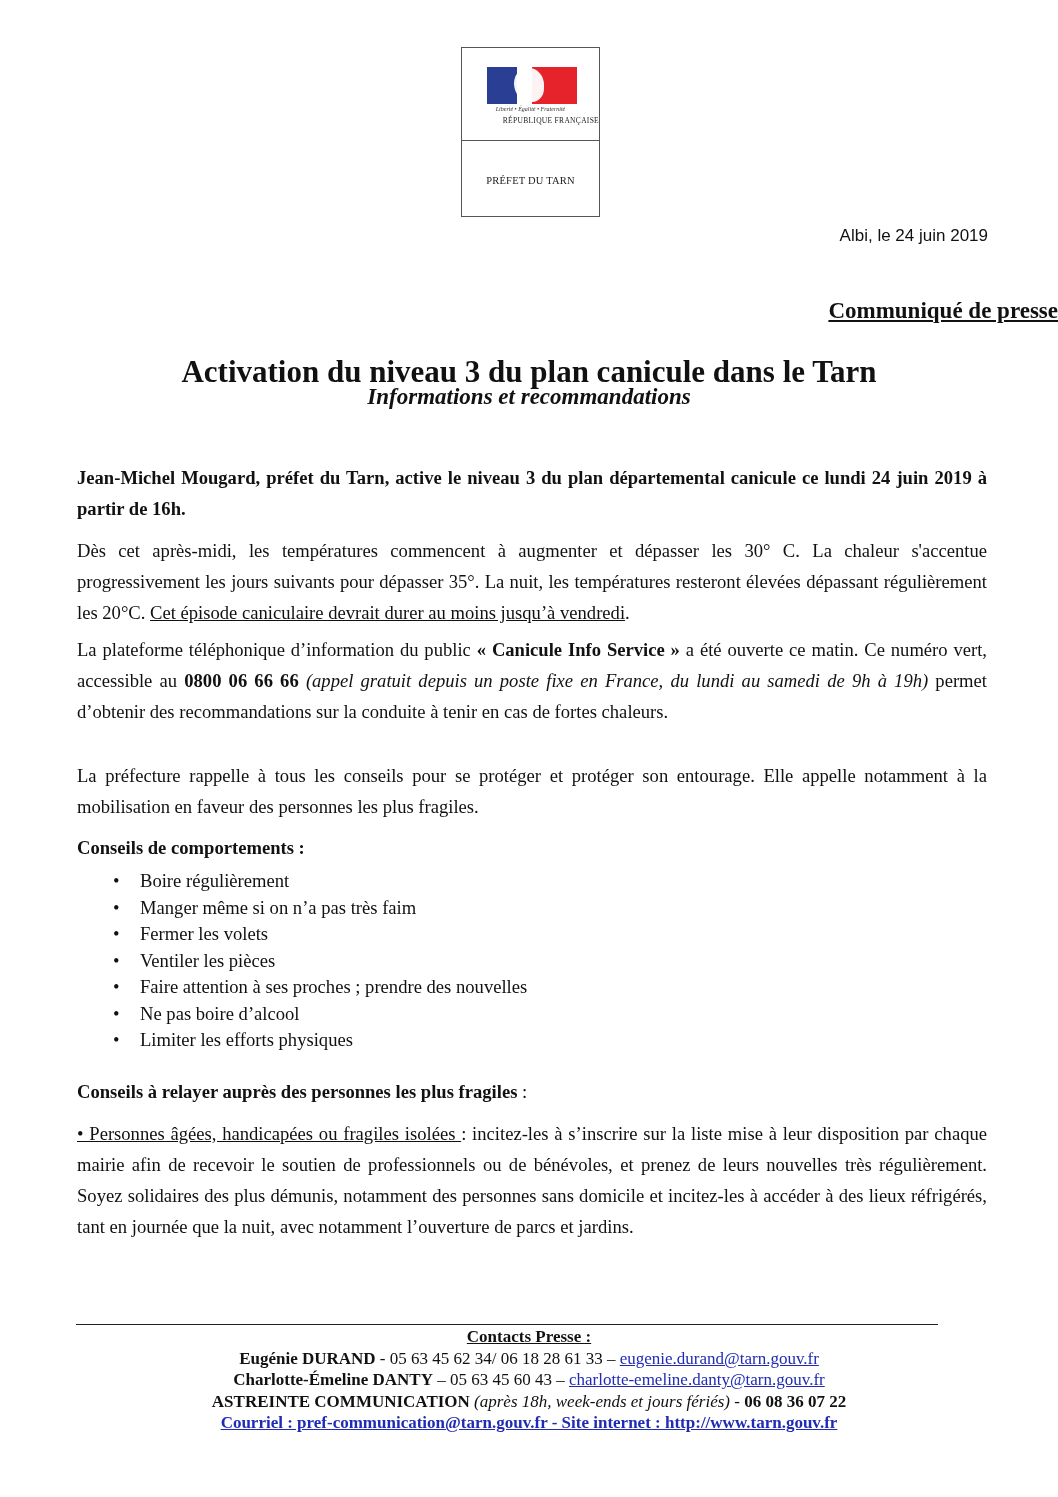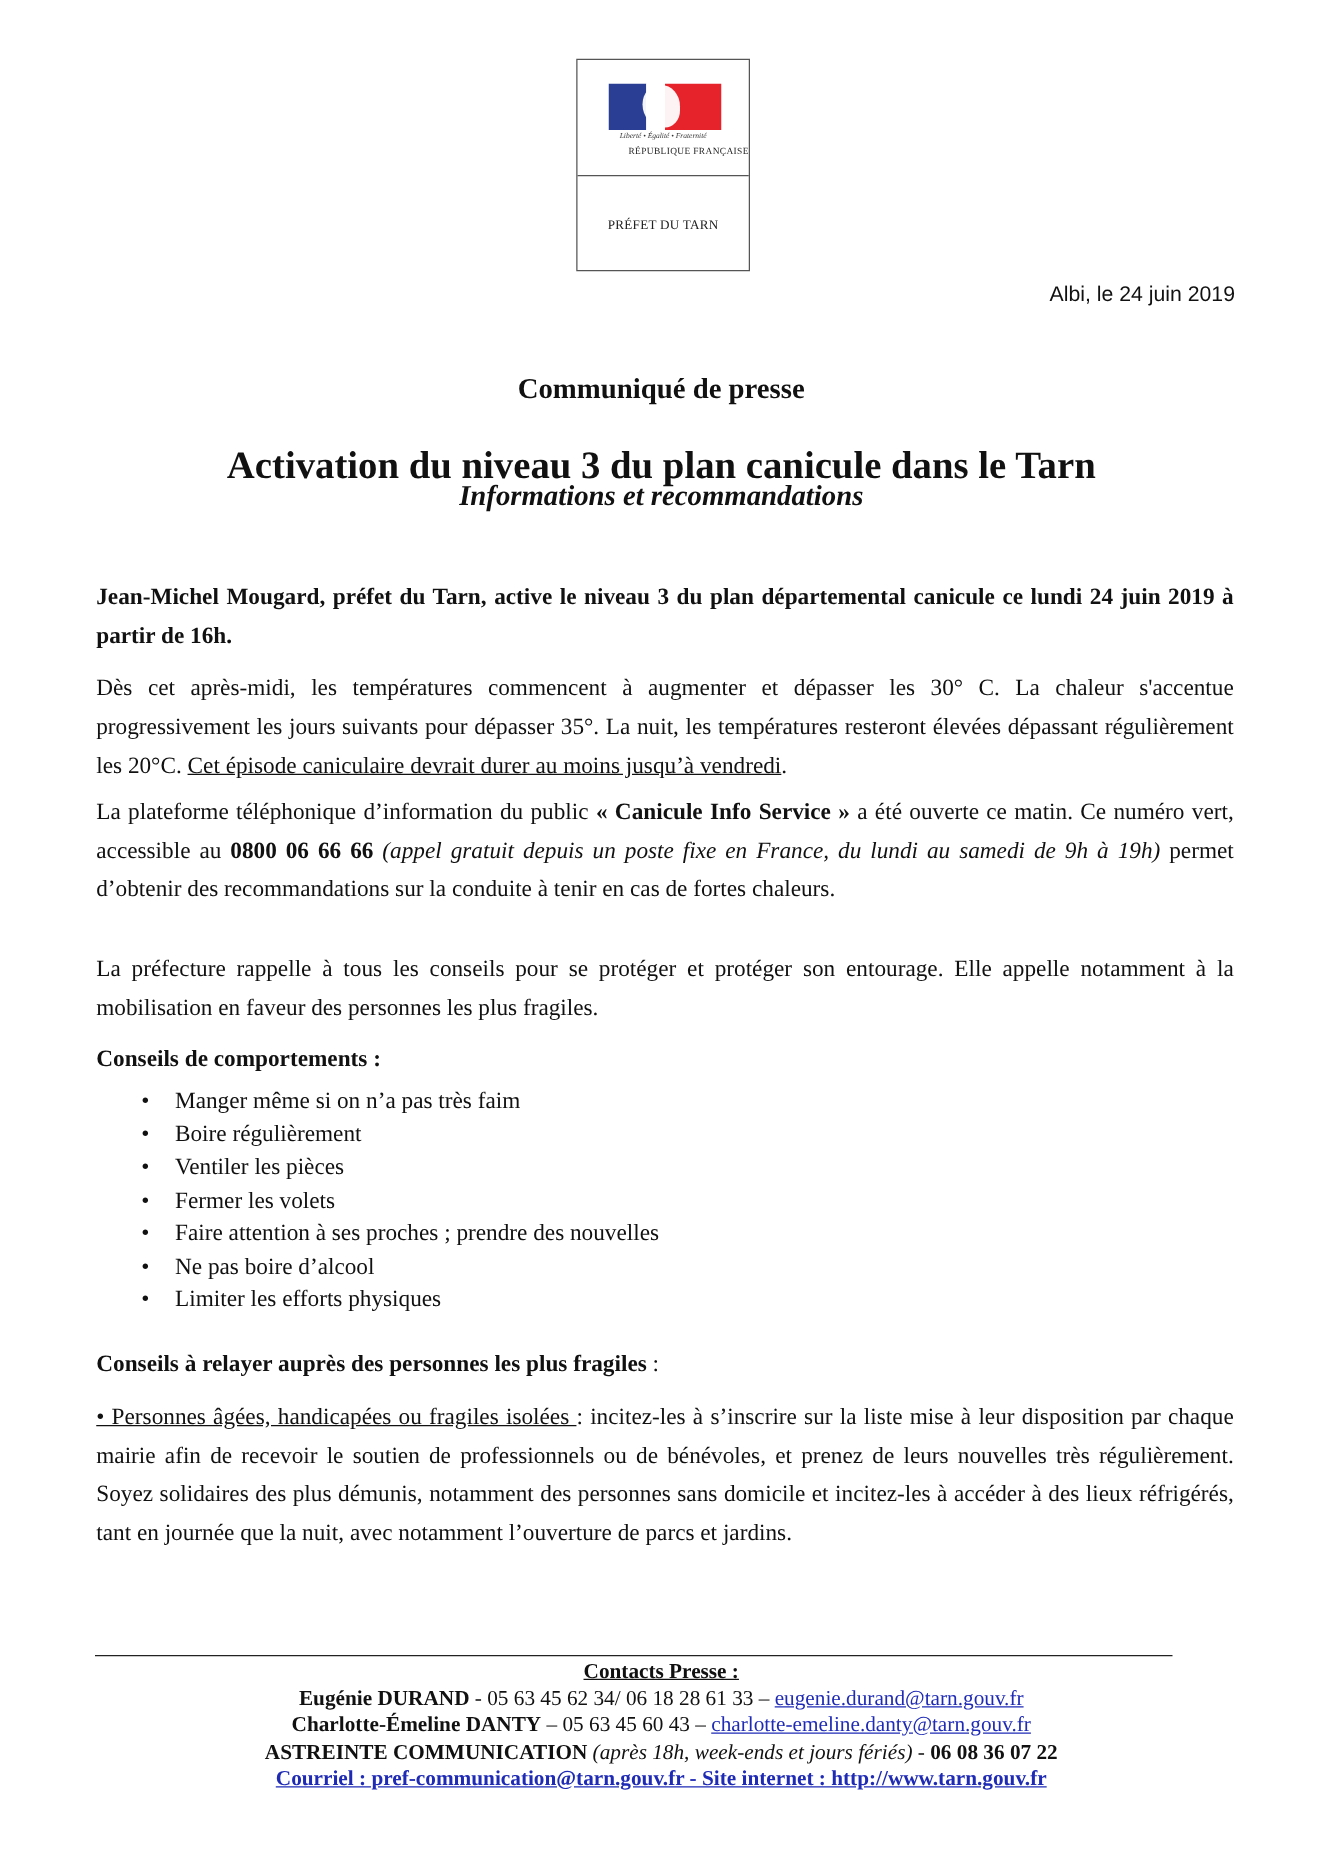--- a/index.html
+++ b/index.html
@@ -15,22 +15,22 @@
   .marianne { position: absolute; left: 52px; top: 20px; width: 30px; height: 34px;
               background: #fff; border-radius: 45% 50% 40% 55%; opacity: 0.95; }
   .motto { position: absolute; left: 0; width: 100%; top: 58px; text-align: center;
            font-size: 6px; font-style: italic; color: #333; }
   .rf { position: absolute; left: 0; width: 100%; top: 68px; text-align: right;
         font-size: 7.5px; letter-spacing: 0.3px; color: #222; }
   .prefet { position: absolute; left: 0; width: 100%; top: 127px; text-align: center;
             font-size: 10.5px; letter-spacing: 0.2px; color: #222; }
   .date { position: absolute; right: 70px; top: 226px; font-family: "Liberation Sans", sans-serif;
           font-size: 17px; color: #111; }
-  .title1 { position: absolute; left: 0; width: 1058px; top: 298px; text-align: center;
-            font-weight: bold; font-size: 23px; }
+  .title1 { position: absolute; left: 0; width: 1058px; top: 298px; text-align: right;
+            font-weight: bold; font-size: 23px; text-decoration: underline; }
   .title2 { position: absolute; left: 0; width: 1058px; top: 354px; text-align: center;
             font-weight: bold; font-size: 31px; }
   .title3 { position: absolute; left: 0; width: 1058px; top: 384px; text-align: center;
             font-weight: bold; font-style: italic; font-size: 23px; }
   .body { position: absolute; left: 77px; width: 910px; font-size: 18.6px; line-height: 31px;
           text-align: justify; }
   .p1 { top: 462px; font-weight: bold; }
   .p2 { top: 535px; }
   .p3 { top: 634px; }
   .p4 { top: 760px; }
@@ -80,24 +80,24 @@
 
 <div class="body p3">
   <span>La plateforme téléphonique d’information du public </span><b>« Canicule Info Service »</b><span> a été ouverte ce matin. Ce numéro vert, accessible au </span><b>0800 06 66 66</b><i> (appel gratuit depuis un poste fixe en France, du lundi au samedi de 9h à 19h)</i><span> permet d’obtenir des recommandations sur la conduite à tenir en cas de fortes chaleurs.</span>
 </div>
 
 <div class="body p4">La préfecture rappelle à tous les conseils pour se protéger et protéger son entourage. Elle appelle notamment à la mobilisation en faveur des personnes les plus fragiles.</div>
 
 <div class="body h1">Conseils de comportements :</div>
 
 <ul class="list">
+  <li>Boire régulièrement</li>
   <li>Manger même si on n’a pas très faim</li>
-  <li>Boire régulièrement</li>
+  <li>Fermer les volets</li>
   <li>Ventiler les pièces</li>
-  <li>Fermer les volets</li>
   <li>Faire attention à ses proches ; prendre des nouvelles</li>
   <li>Ne pas boire d’alcool</li>
   <li>Limiter les efforts physiques</li>
 </ul>
 
 <div class="body h2">
   <b>Conseils à relayer auprès des personnes les plus fragiles</b><span> :</span>
 </div>
 
 <div class="body p5">

